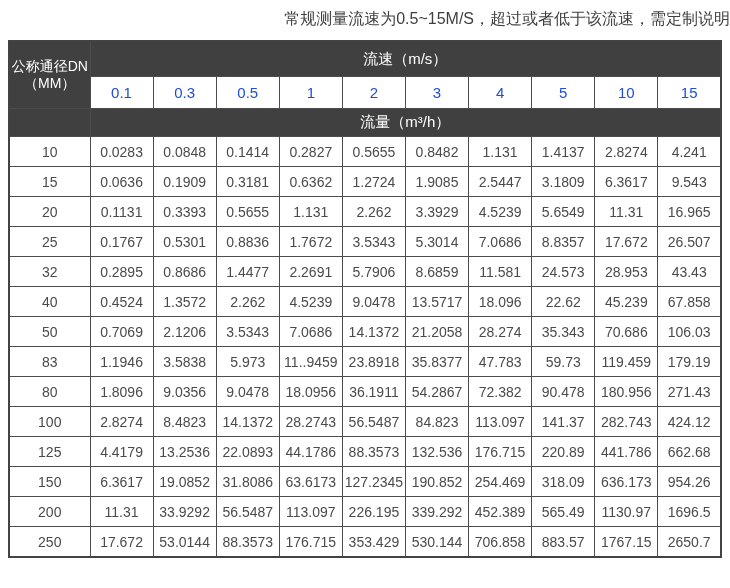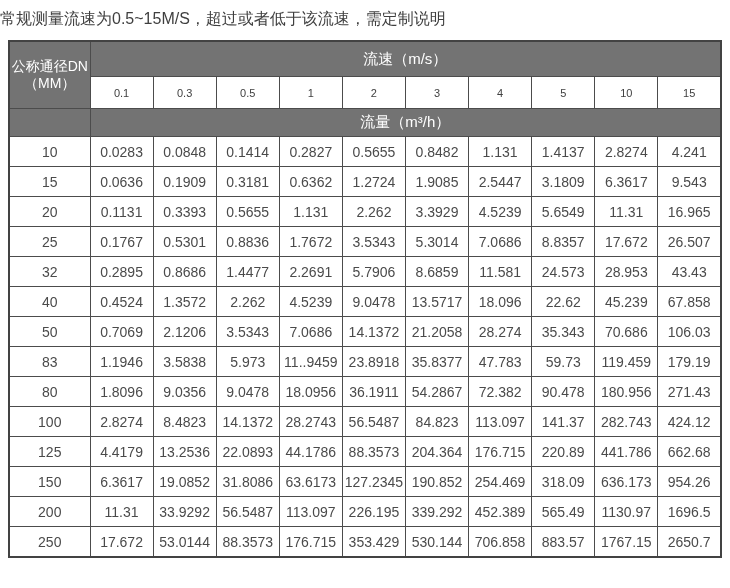--- a/index.html
+++ b/index.html
@@ -14,21 +14,21 @@
   .page-title {
     margin: 6px 0 0 0;
     text-align: center;
     font-size: 20px;
     font-weight: bold;
     color: #2f2f2f;
     letter-spacing: 1px;
   }
   .page-subtitle {
     margin: 9px 0 0 0;
-    text-align: left;
+    text-align: right;
     font-size: 16px;
     font-weight: normal;
     color: #3f3f3f;
   }
   table.flow-table {
     border-collapse: collapse;
     table-layout: fixed;
     width: 714px;
     margin: 10px 8px 0 8px;
     border: 2px solid #434343;
@@ -39,33 +39,33 @@
     text-align: center;
     vertical-align: middle;
     padding: 0;
     font-size: 14px;
     color: #4a4a4a;
     background: #ffffff;
     overflow: hidden;
     white-space: nowrap;
   }
   .flow-table td.teal {
-    background: #737373;
+    background: #404040;
     color: #ffffff;
     font-size: 15px;
   }
   .flow-table tr.band-velocity td { height: 34px; }
   .flow-table td.corner {
     font-size: 14px;
     line-height: 17px;
   }
   .flow-table tr.band-values td {
     height: 31px;
-    font-size: 11px;
-    color: #404040;
+    font-size: 15px;
+    color: #1d4ed8;
   }
   .flow-table tr.band-flow td { height: 27px; }
   .flow-table tr.data-row td { height: 29px; }
 </style>
 </head>
 <body>
 
 <div>
   <p class="page-subtitle">常规测量流速为0.5~15M/S，超过或者低于该流速，需定制说明</p>
 
@@ -237,21 +237,21 @@
           <td>282.743</td>
           <td>424.12</td>
         </tr>
         <tr class="data-row">
           <td>125</td>
           <td>4.4179</td>
           <td>13.2536</td>
           <td>22.0893</td>
           <td>44.1786</td>
           <td>88.3573</td>
-          <td>204.364</td>
+          <td>132.536</td>
           <td>176.715</td>
           <td>220.89</td>
           <td>441.786</td>
           <td>662.68</td>
         </tr>
         <tr class="data-row">
           <td>150</td>
           <td>6.3617</td>
           <td>19.0852</td>
           <td>31.8086</td>

